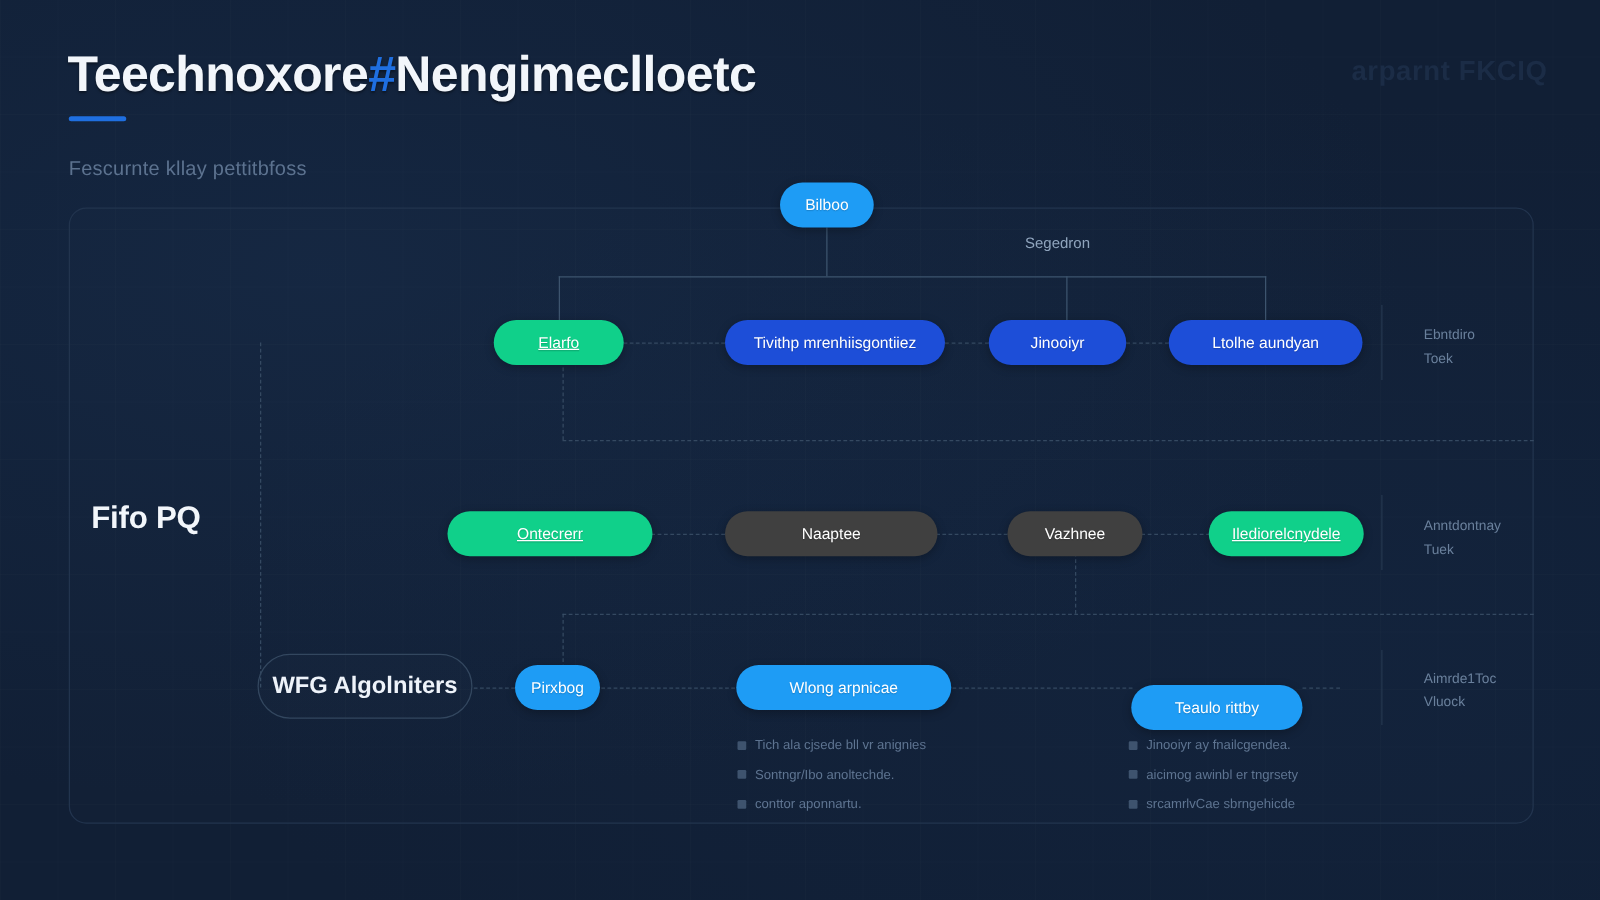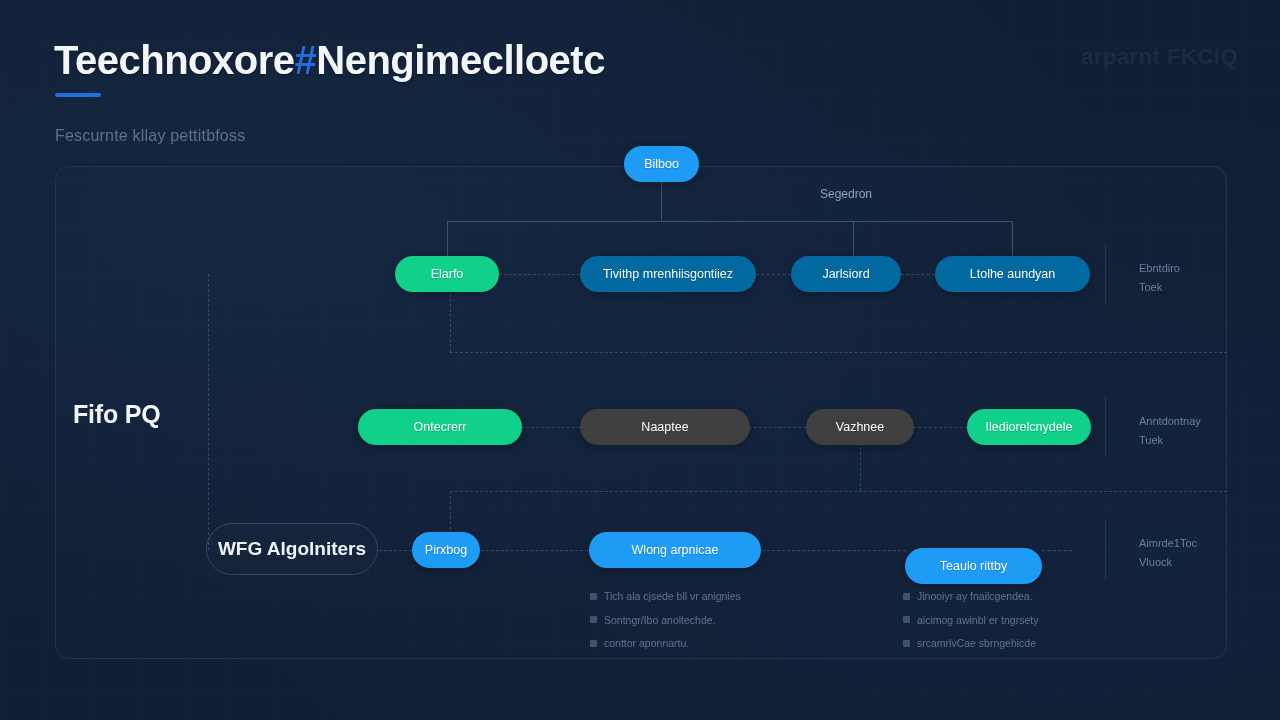--- a/index.html
+++ b/index.html
@@ -57,22 +57,22 @@
   .node {
     position:absolute;
     display:flex; align-items:center; justify-content:center;
     border-radius:22px;
     font-size:12.5px; color:#ffffff;
     white-space:nowrap; padding:0 14px;
     box-shadow:0 2px 8px rgba(0,0,0,.28);
     text-shadow:0 1px 1px rgba(0,0,0,.18);
   }
   .c-blue   { background:#1e9cf5; }
-  .c-green  { background:#10d08a; }
-  .c-pink   { background:#0369a1; }
+  .c-green  { background:#10d08a;text-decoration:underline; }
+  .c-pink   { background:#1d4ed8; }
   .c-orange { background:#404040; }
 
   
   .outline-box {
     position:absolute;
     display:flex; align-items:center; justify-content:center;
     border:1px solid #33475f; border-radius:26px;
     font-size:19px; font-weight:bold; color:#eef3fa;
     background:rgba(255,255,255,.012);
   }
@@ -162,21 +162,21 @@
   <div class="dash-h" style="left:1042px; top:550px; width:30px;"></div>
 
   <div class="row-divider" style="left:1105px; top:244px; height:60px;"></div>
   <div class="row-divider" style="left:1105px; top:396px; height:60px;"></div>
   <div class="row-divider" style="left:1105px; top:520px; height:60px;"></div>
 
   <div class="node c-blue" style="left:624px; top:146px; width:75px; height:36px;">Bilboo</div>
 
   <div class="node c-green" style="left:395px; top:256px; width:104px; height:36px;">Elarfo</div>
   <div class="node c-pink" style="left:580px; top:256px; width:176px; height:36px;">Tivithp mrenhiisgontiiez</div>
-  <div class="node c-pink" style="left:791px; top:256px; width:110px; height:36px;">Jarlsiord</div>
+  <div class="node c-pink" style="left:791px; top:256px; width:110px; height:36px;">Jinooiyr</div>
   <div class="node c-pink" style="left:935px; top:256px; width:155px; height:36px;">Ltolhe aundyan</div>
 
   <div class="node c-green" style="left:358px; top:409px; width:164px; height:36px;">Ontecrerr</div>
   <div class="node c-orange" style="left:580px; top:409px; width:170px; height:36px;">Naaptee</div>
   <div class="node c-orange" style="left:806px; top:409px; width:108px; height:36px;">Vazhnee</div>
   <div class="node c-green" style="left:967px; top:409px; width:124px; height:36px;">Ilediorelcnydele</div>
 
   <div class="outline-box" style="left:206px; top:523px; width:172px; height:52px;">WFG Algolniters</div>
   <div class="node c-blue" style="left:412px; top:532px; width:68px; height:36px;">Pirxbog</div>
   <div class="node c-blue" style="left:589px; top:532px; width:172px; height:36px;">Wlong arpnicae</div>

